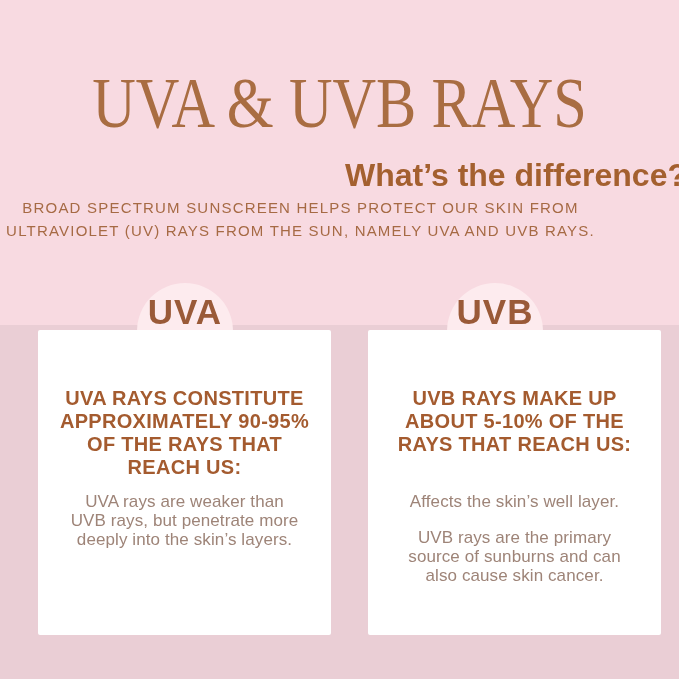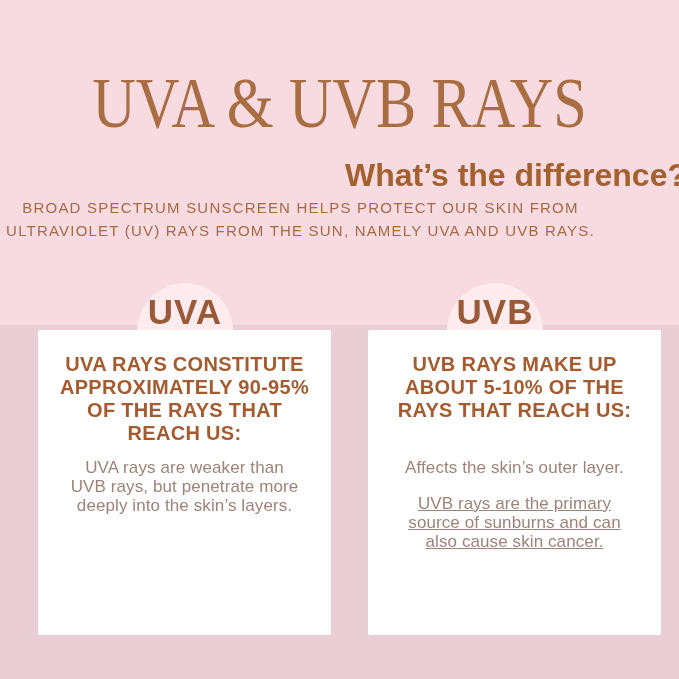--- a/index.html
+++ b/index.html
@@ -75,21 +75,21 @@
     letter-spacing: 1px;
     color: var(--c-bubble_label, #9a5a38);
   }
   .card {
     position: absolute;
     top: 330px;
     width: 293px; height: 305px;
     background: var(--c-card_background, #ffffff);
     border-radius: 2px;
     box-sizing: border-box;
-    padding: 23px 14px 0 14px;
+    padding: 57px 14px 0 14px;
     text-align: center;
     z-index: 2;
   }
   .card-left  { left: 38px; }
   .card-right { left: 368px; }
   .card-heading {
     height: 95px;
     margin: 0;
     font-size: 20px;
     font-weight: bold;
@@ -98,21 +98,21 @@
     color: var(--c-heading, #a45b2f);
   }
   .card-paragraph {
     margin: 10px;
     font-size: 17px;
     font-weight: 400;
     line-height: 19px;
     letter-spacing: 0.1px;
     color: var(--c-body, #9e8478);
   }
-  .card-paragraph + .card-paragraph { margin-top: 17px; text-decoration: underline; }
+  .card-paragraph + .card-paragraph { margin-top: 17px; }
 </style>
 </head>
 <body>
 
 <div class="poster">
 
   <div class="top-band"></div>
 
   <h1 class="title">UVA &amp; UVB RAYS</h1>
 
@@ -128,17 +128,17 @@
     <span class="bubble-label">UVB</span>
   </div>
 
   <section class="card card-left">
     <h3 class="card-heading">UVA RAYS CONSTITUTE<br>APPROXIMATELY 90-95%<br>OF THE RAYS THAT<br>REACH US:</h3>
     <p class="card-paragraph">UVA rays are weaker than<br>UVB rays, but penetrate more<br>deeply into the skin’s layers.</p>
   </section>
 
   <section class="card card-right">
     <h3 class="card-heading">UVB RAYS MAKE UP<br>ABOUT 5-10% OF THE<br>RAYS THAT REACH US:</h3>
-    <p class="card-paragraph">Affects the skin’s outer layer.</p>
+    <p class="card-paragraph">Affects the skin’s well layer.</p>
     <p class="card-paragraph">UVB rays are the primary<br>source of sunburns and can<br>also cause skin cancer.</p>
   </section>
 
 </div>
 
 </body></html>

